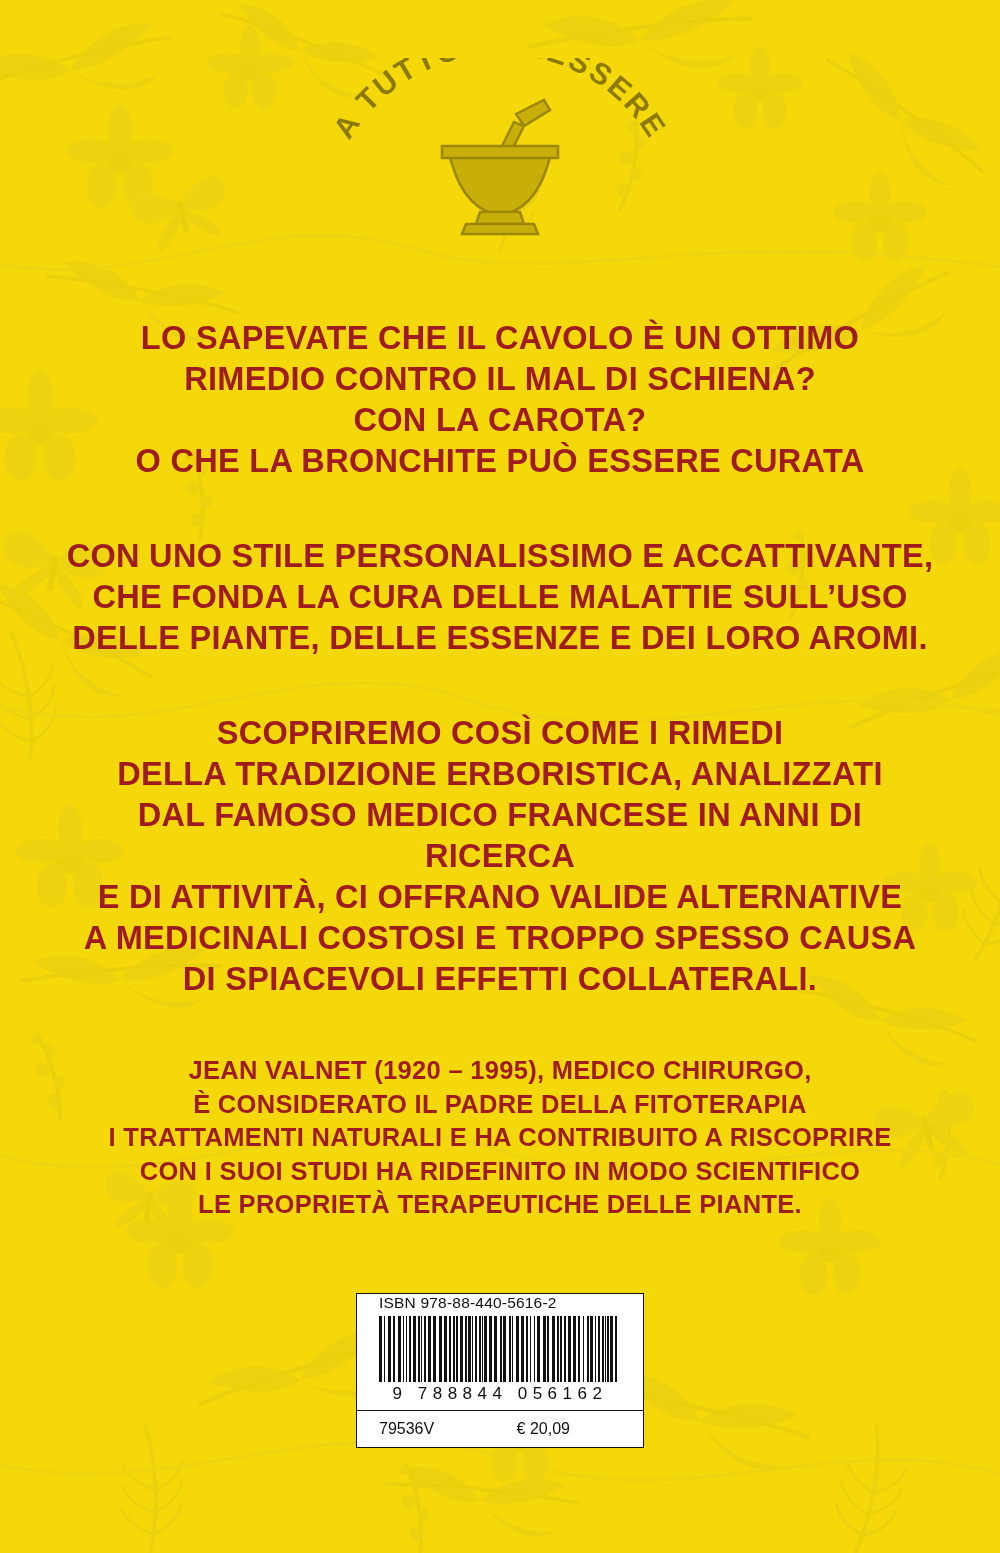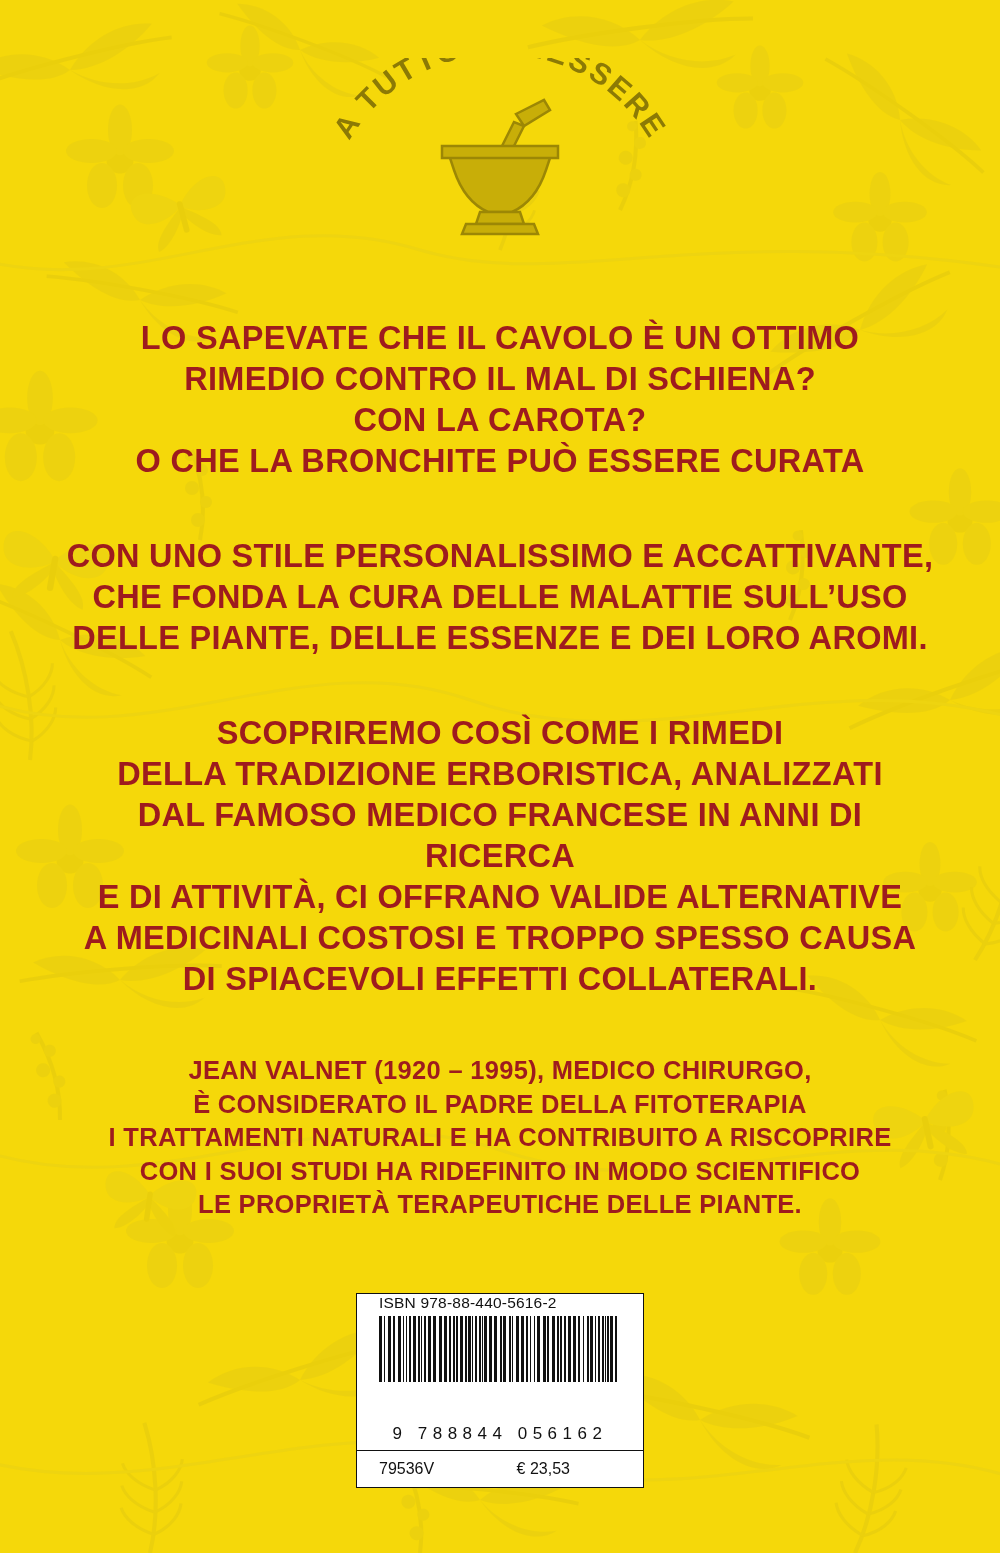--- a/index.html
+++ b/index.html
@@ -114,21 +114,20 @@
     height: 100%;
   }
   .ean-digits {
     display: flex;
     justify-content: center;
     font-family: "Liberation Sans", sans-serif;
     font-size: 17px;
     letter-spacing: 5.5px;
     color: #111;
     padding: 2px 0 6px 0;
-    margin-top: 40px;
   }
   .price-row {
     border-top: 1px solid #111;
     display: flex;
     height: 36px;
     align-items: center;
     gap: 16px;
   }
   .price-code {
     flex: 0 0 46%;
@@ -420,17 +419,17 @@
         <i style="width:2px"></i>
         <i style="width:1px;background:transparent"></i>
         <i style="width:3px"></i>
         <i style="width:2px;background:transparent"></i>
         <i style="width:2px"></i>
         <i style="width:3px;background:transparent"></i>
       </div>
     <div class="ean-digits">9 788844 056162</div>
     <div class="price-row">
       <div class="price-code">79536V</div>
-      <div class="price-val">€  23,53</div>
+      <div class="price-val">€  20,09</div>
     </div>
   </div>
 
 </div>
 
 </body></html>

